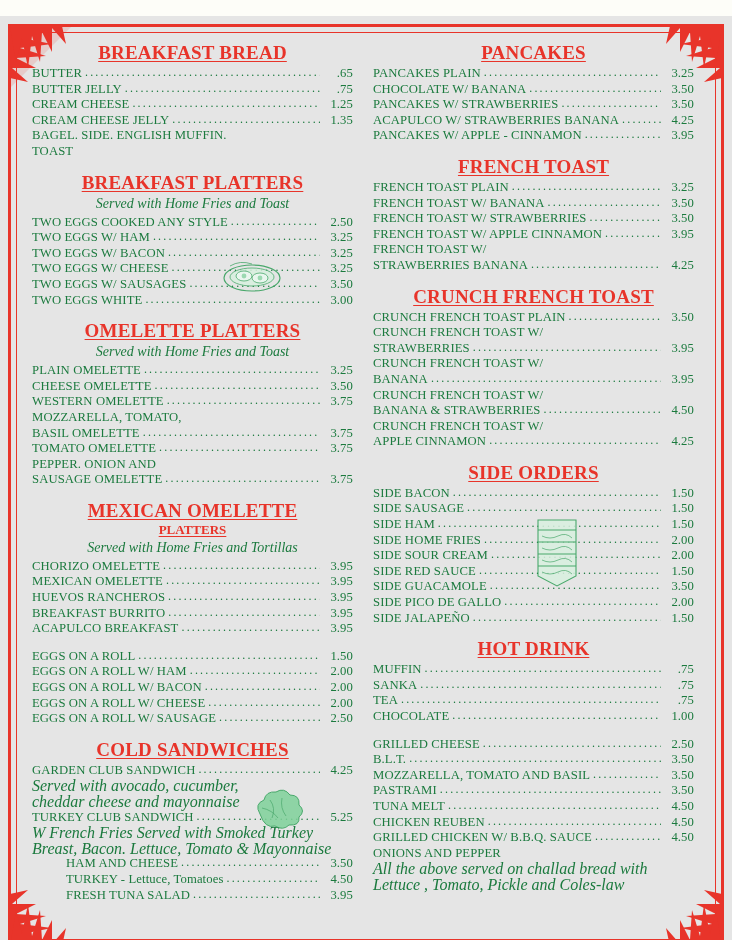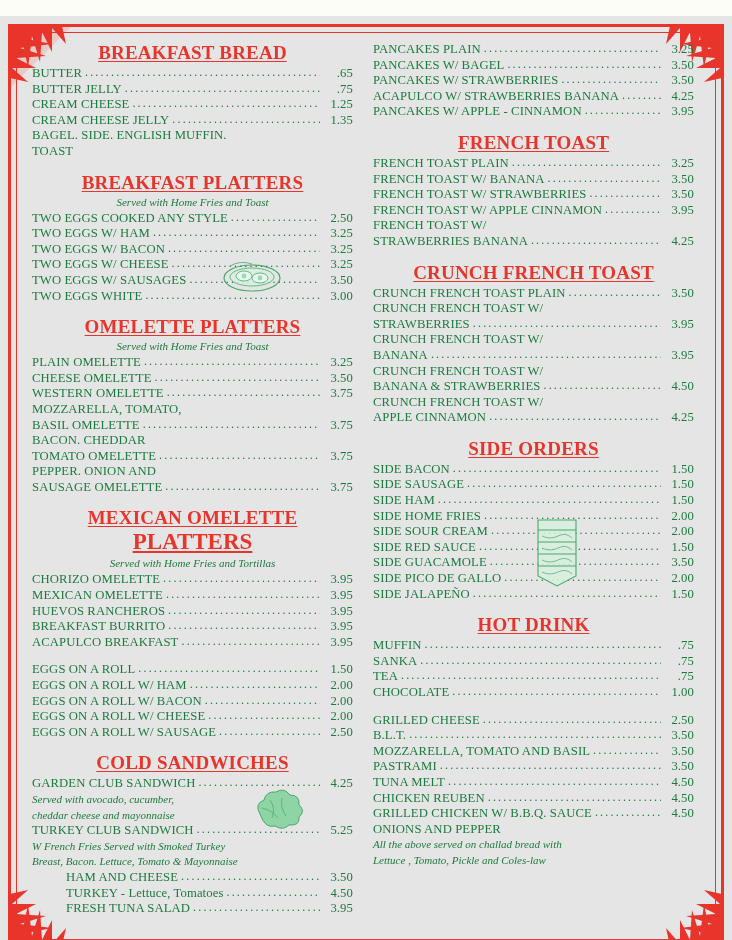--- a/index.html
+++ b/index.html
@@ -66,28 +66,28 @@
     margin:0 0 2px 0;
     padding:0;
     text-decoration:underline;
     text-underline-offset:2px;
   }
   h2.sect.two-line { margin-bottom:0; }
   .sect-line2 {
     color:#e8342a;
     text-align:center;
     font-weight:bold;
-    font-size:23px;
+    font-size:13px;
     text-decoration:underline;
     text-underline-offset:2px;
     margin-bottom:2px;
   }
   .served {
     font-style:italic;
-    font-size:11px;
+    font-size:14px;
     text-align:center;
     color:#1b7a3e;
     margin:0 0 3px 0;
   }
   .items { margin:0 0 12px 0; }
   .row {
     display:flex;
     align-items:baseline;
     font-size:12.7px;
     line-height:15.6px;
@@ -101,21 +101,21 @@
     white-space:nowrap;
     margin:0 3px;
     letter-spacing:2.2px;
     font-size:12px;
     position:relative;
     top:-1px;
   }
   .row .pr { flex:0 0 auto; text-align:right; min-width:30px; }
   .row.nodots .dots { visibility:hidden; }
   .note {
-    font-size:11px;
+    font-size:16px;
     line-height:15.6px;
   }
   .note.italic { font-style:italic; }
   .indent1 { padding-left:34px; }
 
   
   .food {
     position:absolute;
     opacity:0.85;
   }
@@ -261,25 +261,20 @@
             <div class="row nodots">
               <span class="nm">MOZZARELLA, TOMATO,</span>
               <span class="dots">..........................................................................</span>
               <span class="pr"></span>
             </div>
             <div class="row">
               <span class="nm">BASIL OMELETTE</span>
               <span class="dots">..........................................................................</span>
               <span class="pr">3.75</span>
             </div>
-            <div class="row nodots">
-              <span class="nm">BACON. CHEDDAR</span>
-              <span class="dots">..........................................................................</span>
-              <span class="pr"></span>
-            </div>
             <div class="row">
               <span class="nm">TOMATO OMELETTE</span>
               <span class="dots">..........................................................................</span>
               <span class="pr">3.75</span>
             </div>
             <div class="row nodots">
               <span class="nm">PEPPER. ONION AND</span>
               <span class="dots">..........................................................................</span>
               <span class="pr"></span>
             </div>
@@ -381,28 +376,29 @@
             <div class="row indent1">
               <span class="nm">FRESH TUNA SALAD</span>
               <span class="dots">..........................................................................</span>
               <span class="pr">3.95</span>
             </div>
           </div>
         </div>
       </div>
     <div class="col col-right" id="col-right">
         <div>
+          <h2 class="sect">PANCAKES</h2>
           <div class="items">
             <div class="row">
               <span class="nm">PANCAKES PLAIN</span>
               <span class="dots">..........................................................................</span>
               <span class="pr">3.25</span>
             </div>
             <div class="row">
-              <span class="nm">PANCAKES W/ BAGEL</span>
+              <span class="nm">CHOCOLATE W/ BANANA</span>
               <span class="dots">..........................................................................</span>
               <span class="pr">3.50</span>
             </div>
             <div class="row">
               <span class="nm">PANCAKES W/ STRAWBERRIES</span>
               <span class="dots">..........................................................................</span>
               <span class="pr">3.50</span>
             </div>
             <div class="row">
               <span class="nm">ACAPULCO W/ STRAWBERRIES BANANA</span>

